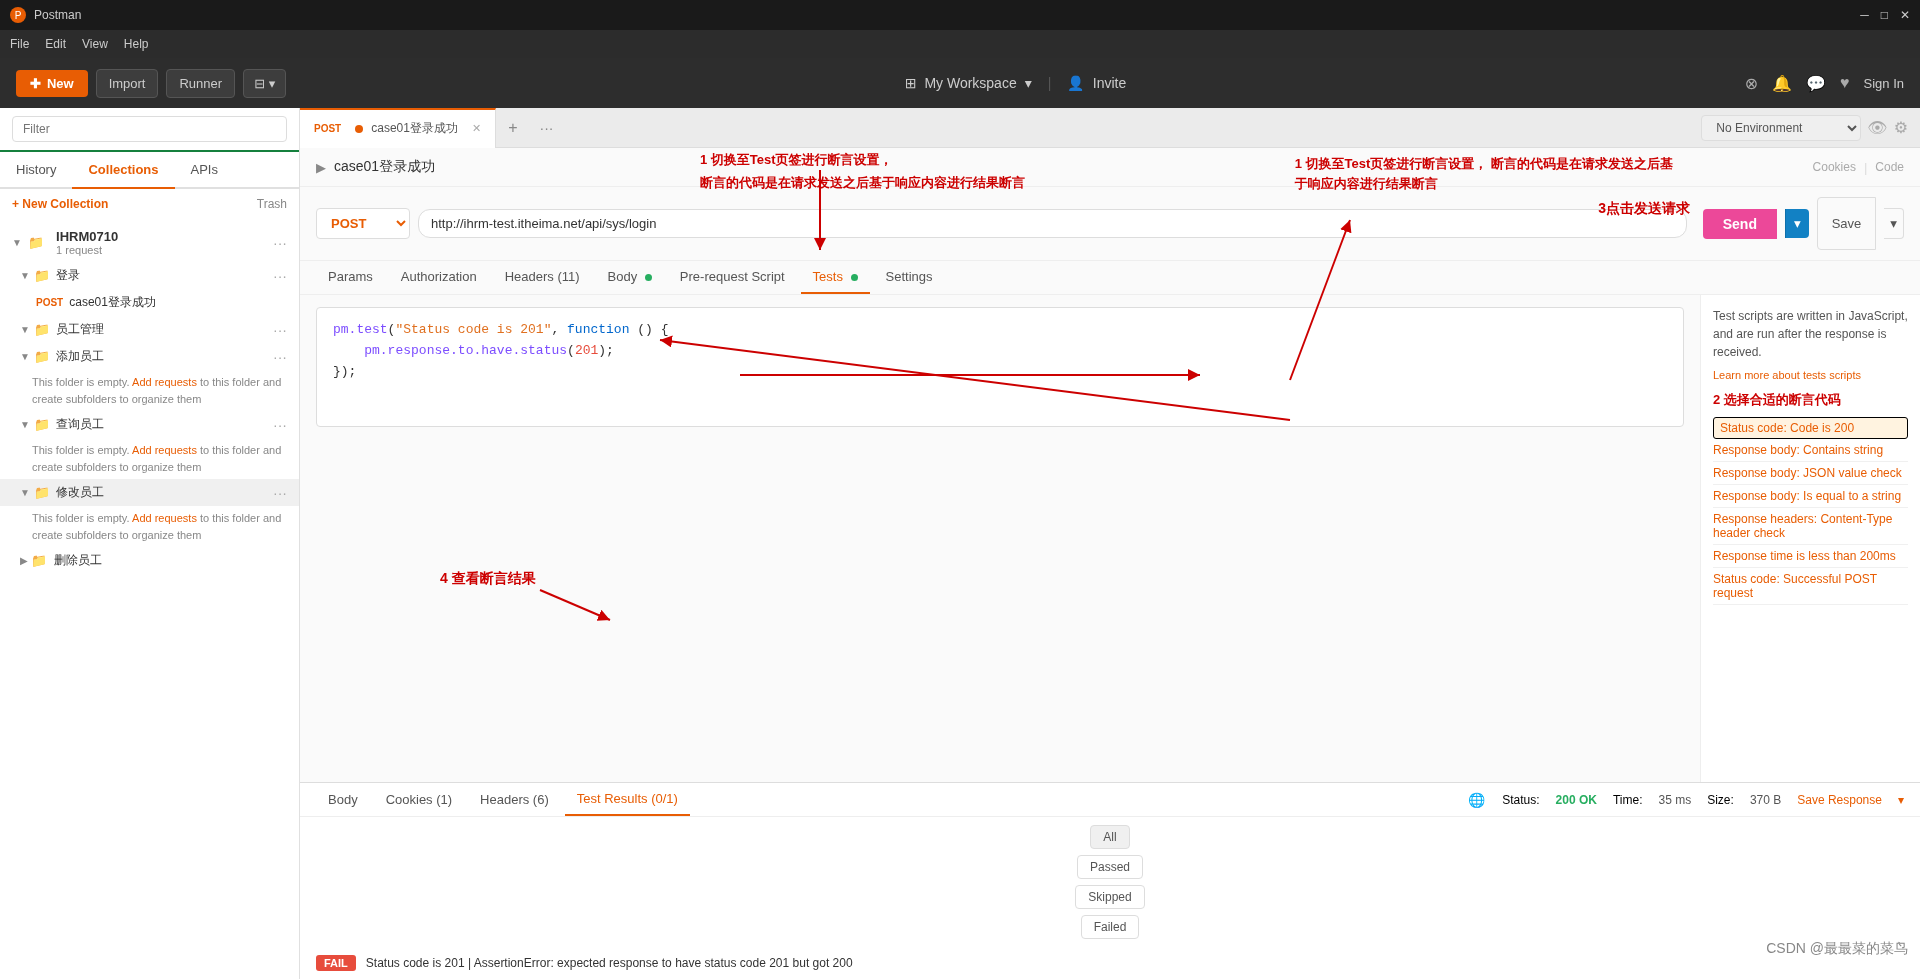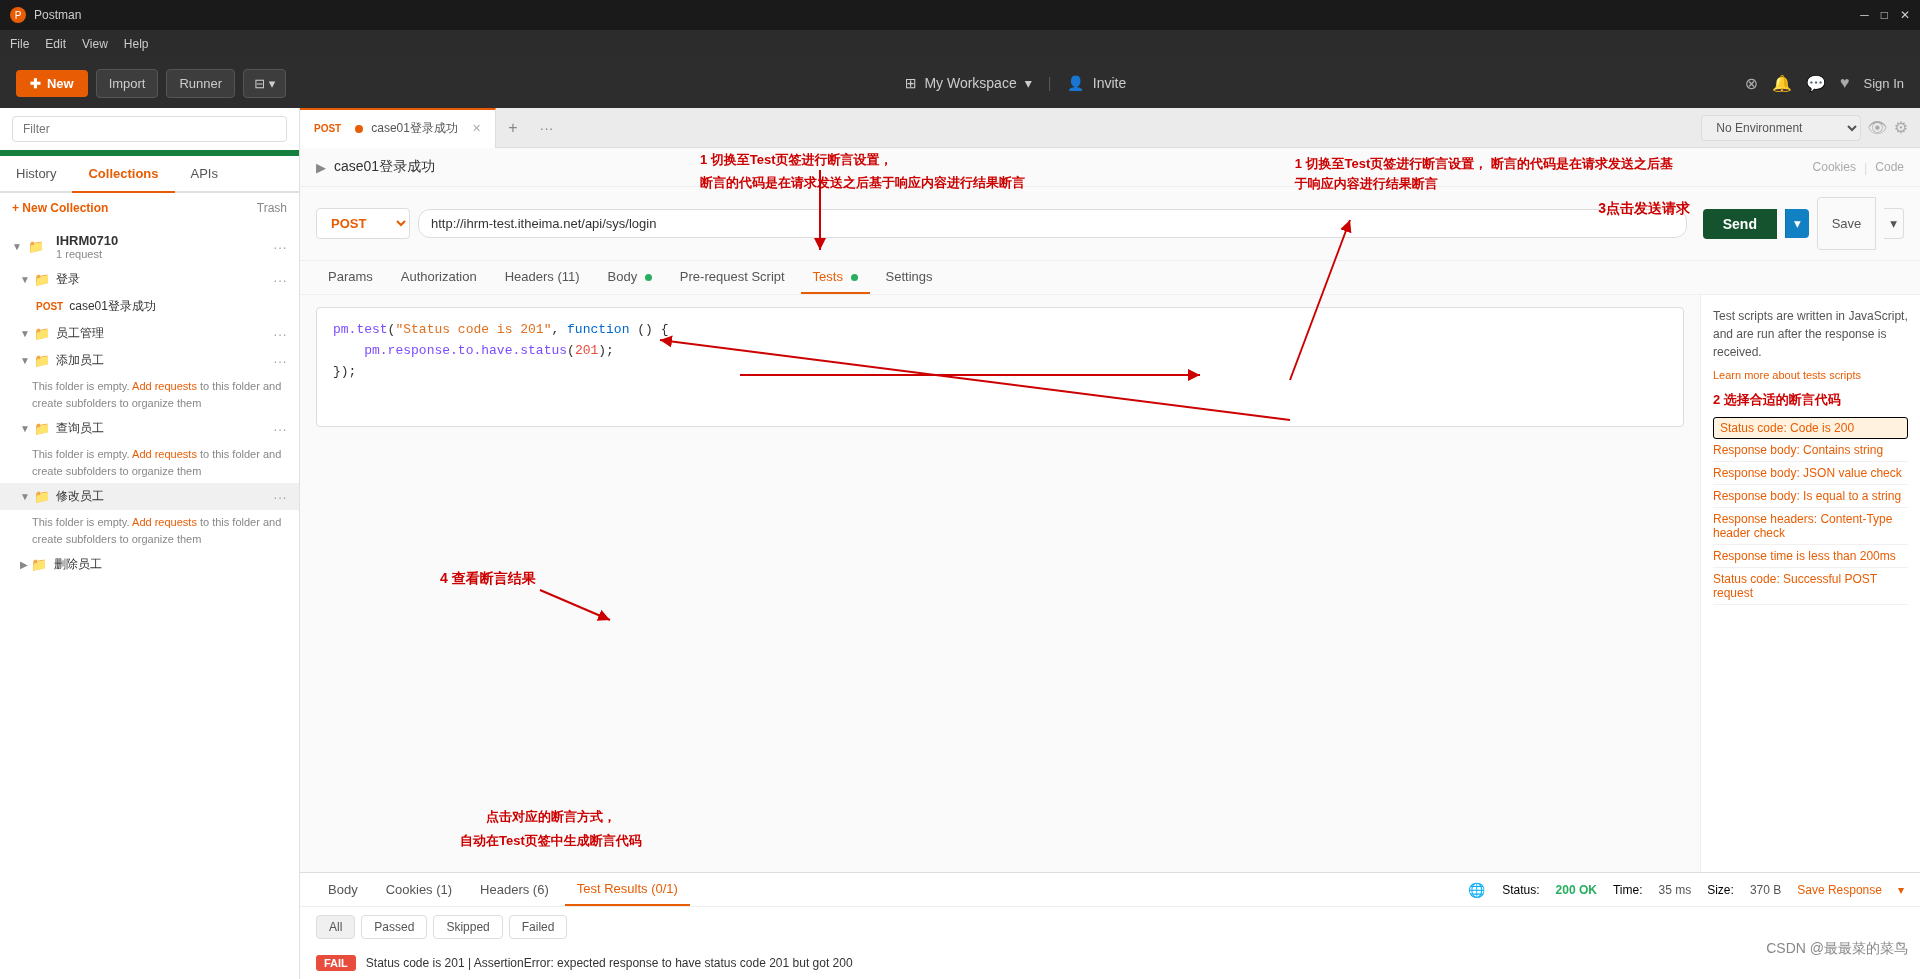--- a/index.html
+++ b/index.html
@@ -25,21 +25,21 @@
     .toolbar-center { display: flex; align-items: center; gap: 8px; color: #ccc; font-size: 14px; }
     .toolbar-right { display: flex; align-items: center; gap: 14px; }
     .toolbar-icon { color: #aaa; font-size: 16px; cursor: pointer; }
     .btn-signin { color: #ccc; font-size: 13px; cursor: pointer; background: none; border: none; }
 
     
     .main { display: flex; height: calc(979px - 108px); }
 
     
     .sidebar { width: 300px; background: #fff; border-right: 1px solid #e0e0e0; display: flex; flex-direction: column; flex-shrink: 0; }
-    .sidebar-search { padding: 8px 12px; border-bottom: 6px solid #15803d; }
+    .sidebar-search { padding: 8px 12px; border-bottom: 2px solid #15803d; }
     .sidebar-search input { width: 100%; border: 1px solid #ddd; border-radius: 4px; padding: 5px 10px; font-size: 12px; color: #666; }
     .sidebar-tabs { display: flex; border-bottom: 2px solid #e0e0e0; }
     .sidebar-tab { padding: 10px 16px; font-size: 13px; cursor: pointer; color: #555; border-bottom: 2px solid transparent; margin-bottom: -2px; }
     .sidebar-tab.active { color: #e85d04; border-bottom: 2px solid #e85d04; font-weight: 600; }
     .sidebar-actions { display: flex; justify-content: space-between; align-items: flex-end; padding: 8px 12px; }
     .btn-new-collection { color: #e85d04; font-size: 12px; cursor: pointer; background: none; border: none; font-weight: 600; }
     .btn-trash { color: #888; font-size: 12px; cursor: pointer; background: none; border: none; }
     .sidebar-content { flex: 1; overflow-y: auto; padding: 4px 0; }
     .collection-header { display: flex; align-items: center; padding: 6px 12px; cursor: pointer; }
     .collection-title { font-size: 13px; font-weight: 600; color: #333; margin-left: 6px; }
@@ -64,21 +64,21 @@
     .tab-add { padding: 0 12px; color: #888; font-size: 16px; cursor: pointer; }
     .tab-more { padding: 0 10px; color: #888; font-size: 14px; cursor: pointer; }
     .request-title-bar { display: flex; align-items: center; padding: 10px 16px; border-bottom: 1px solid #eee; }
     .request-title-arrow { color: #888; margin-right: 8px; cursor: pointer; }
     .request-title-text { font-size: 14px; color: #333; font-weight: 500; }
 
     
     .url-bar { display: flex; align-items: center; padding: 10px 16px; gap: 8px; border-bottom: 1px solid #eee; }
     .method-select { background: #fff; border: 1px solid #ddd; border-radius: 4px; padding: 6px 10px; font-size: 13px; color: #e85d04; font-weight: 600; cursor: pointer; min-width: 90px; }
     .url-input { flex: 1; border: 1px solid #ddd; border-radius: 12px; padding: 6px 12px; font-size: 13px; color: #333; }
-    .btn-send { background: #14532d; color: white; border: none; border-radius: 4px 0 0 4px; padding: 7px 20px; font-size: 14px; font-weight: 600; cursor: pointer; }
+    .btn-send { background: #ec4899; color: white; border: none; border-radius: 4px 0 0 4px; padding: 7px 20px; font-size: 14px; font-weight: 600; cursor: pointer; }
     .btn-send-arrow { background: #1281c4; color: white; border: none; border-left: 1px solid #0d6faa; border-radius: 0 4px 4px 0; padding: 7px 8px; cursor: pointer; }
     .btn-save { background: none; border: 1px solid #ddd; border-radius: 4px 0 0 4px; padding: 18px 14px; font-size: 13px; color: #555; cursor: pointer; }
     .btn-save-arrow { background: none; border: 1px solid #ddd; border-left: none; border-radius: 0 4px 4px 0; padding: 7px 6px; cursor: pointer; color: #555; }
 
     
     .req-tabs { display: flex; align-items: center; border-bottom: 1px solid #eee; padding: 0 16px; gap: 4px; }
     .req-tab { padding: 8px 12px; font-size: 13px; color: #555; cursor: pointer; border-bottom: 2px solid transparent; }
     .req-tab.active { color: #e85d04; border-bottom: 2px solid #e85d04; }
     .req-tab-dot { display: inline-block; width: 7px; height: 7px; background: #27ae60; border-radius: 50%; margin-left: 4px; }
 
@@ -99,21 +99,21 @@
     .resp-tab { padding: 8px 12px; font-size: 13px; color: #555; cursor: pointer; }
     .resp-tab.active { color: #e85d04; border-bottom: 2px solid #e85d04; }
     .resp-status { margin-left: auto; display: flex; align-items: center; gap: 16px; font-size: 12px; }
     .status-ok { color: #27ae60; font-weight: 600; }
     .status-time { color: #555; }
     .status-size { color: #555; }
     .btn-save-resp { color: #e85d04; font-size: 12px; cursor: pointer; background: none; border: none; }
     .globe-icon { color: #aaa; font-size: 14px; }
 
     
-    .test-filter-tabs { display: flex; align-items: center; padding: 8px 16px; gap: 6px; }
+    .test-filter-tabs { display: flex; align-items: center; padding: 8px 16px; gap: 6px; flex-direction: column; }
     .filter-tab { padding: 4px 12px; border: 1px solid #ddd; border-radius: 4px; font-size: 12px; cursor: pointer; color: #555; background: #fff; }
     .filter-tab.active { background: #f0f0f0; }
 
     
     .fail-row { display: flex; align-items: center; padding: 8px 16px; gap: 10px; }
     .fail-badge { background: #e74c3c; color: white; font-size: 11px; font-weight: 700; padding: 2px 8px; border-radius: 3px; }
     .fail-text { font-size: 12px; color: #333; }
 
     
     .snippet-heading { font-size: 12px; color: #555; margin-bottom: 8px; line-height: 1.5; }
@@ -325,23 +325,20 @@
         <div class="code-editor">
           <div>
             <span class="code-fn">pm.test</span>(<span class="code-string">"Status code is 201"</span>, <span class="code-keyword">function</span> () {
           </div>
           <div>
             &nbsp;&nbsp;&nbsp;&nbsp;<span class="code-fn">pm.response.to.have.status</span>(<span style="color:#e74c3c;">201</span>);
           </div>
           <div>});</div>
         </div>
 
-        <div style="position:absolute; bottom:20px; left:160px; text-align:center; pointer-events:none; z-index:5;">
-          <div style="color:#cc0000; font-size:13px; font-weight:bold; line-height:1.8;">点击对应的断言方式，<br>自动在Test页签中生成断言代码</div>
-        </div>
       </div>
 
       <div class="snippet-panel">
         <div class="snippet-heading">Test scripts are written in JavaScript, and are run after the response is received.</div>
         <div class="snippet-link">Learn more about tests scripts</div>
         <div style="height:10px;"></div>
 
         <div style="color:#cc0000; font-size:13px; font-weight:bold; margin-bottom:8px;">2 选择合适的断言代码</div>
         <div class="snippet-item highlighted">Status code: Code is 200</div>
         <div class="snippet-item">Response body: Contains string</div>

